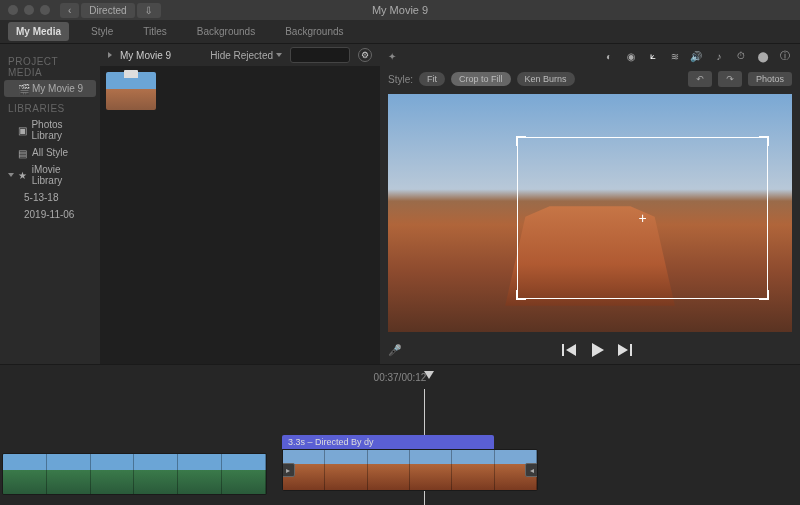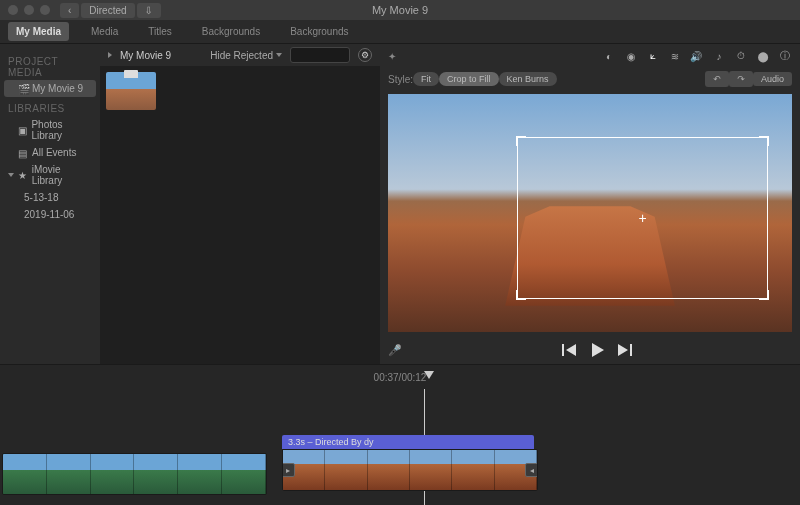--- a/index.html
+++ b/index.html
@@ -34,21 +34,21 @@
 .browser-body { flex: 1; padding: 6px; }
 .thumb { width: 50px; height: 38px; border-radius: 2px; background: linear-gradient(to bottom, #6ba5d6 45%, #b0704a 45%, #8c5a3e); position: relative; }
 .thumb::after { content: ''; position: absolute; top: -2px; left: 50%; transform: translateX(-50%); width: 14px; height: 8px; background: #ddd; border-radius: 1px 1px 0 0; }
 
 .viewer { width: 420px; background: #2a2a2a; display: flex; flex-direction: column; }
 .viewer-tools { height: 24px; display: flex; align-items: center; padding: 0 8px; gap: 8px; font-size: 10px; background: #2a2a2a; }
 .vt-wand { color: #888; }
 .vt-spacer { flex: 1; }
 .vt-icons { display: flex; gap: 8px; color: #888; align-items: center; }
 .vt-icon { width: 14px; height: 14px; display: flex; align-items: center; justify-content: center; color: #aaa; }
-.viewer-style { height: 22px; display: flex; align-items: center; padding: 0 8px; font-size: 10px; color: #888; }
+.viewer-style { height: 22px; display: flex; align-items: center; padding: 0 8px; gap: 6px; font-size: 10px; color: #888; }
 .style-btn { background: #4a4a4a; border: none; color: #bbb; padding: 2px 8px; font-size: 9px; border-radius: 7px; }
 .style-btn.active { background: #666; }
 .reset-btn { background: #4a4a4a; border: none; color: #bbb; padding: 2px 8px; font-size: 9px; border-radius: 3px; margin-left: auto; }
 .small-icon-btn { background: #4a4a4a; border: none; width: 24px; height: 16px; border-radius: 3px; color: #aaa; font-size: 9px; }
 
 .preview { flex: 1; background: #000; margin: 4px 8px; position: relative; display: flex; align-items: center; justify-content: center; }
 .preview-img { width: 100%; height: 100%; background: linear-gradient(to bottom, #7aa8d4 0%, #b8c8d8 40%, #9a6b4a 45%, #b0653a 55%, #8c4a2e 75%, #5a3322 100%); position: relative; }
 .mesa { position: absolute; left: 50%; top: 45%; transform: translateX(-50%); width: 50%; height: 44%; background: linear-gradient(to bottom, #c87848 0%, #b05a32 60%, #7a3a20 100%); clip-path: polygon(8% 100%, 18% 15%, 30% 5%, 70% 5%, 82% 15%, 92% 100%); }
 .crop-box { position: absolute; left: 32%; top: 18%; width: 62%; height: 68%; border: 1.5px solid #fff; }
 .crop-corner { position: absolute; width: 10px; height: 10px; border: 2px solid #fff; }
@@ -67,21 +67,21 @@
 
 .timeline { height: 141px; background: #262626; border-top: 1px solid #1a1a1a; display: flex; flex-direction: column; }
 .tl-head { height: 24px; display: flex; align-items: center; justify-content: center; font-size: 10px; color: #888; position: relative; }
 .playhead-marker { position: absolute; left: 53%; top: 6px; width: 0; height: 0; border-left: 5px solid transparent; border-right: 5px solid transparent; border-top: 8px solid #ccc; }
 .tl-body { flex: 1; position: relative; padding-top: 4px; }
 .playhead-line { position: absolute; left: calc(53% + 0px); top: 0; bottom: 0; width: 1px; background: #ccc; }
 
 .video-track { position: absolute; bottom: 4px; left: 0; right: 0; height: 56px; }
 .clip-a { position: absolute; left: 2px; width: 265px; height: 42px; top: 8px; background: #2a4a2a; display: flex; border: 1px solid #1a1a1a; border-radius: 2px; overflow: hidden; }
 .clip-b-wrap { position: absolute; left: 282px; top: -10px; }
-.clip-b-title { background: #5a5fd4; color: #ddd; font-size: 9px; padding: 2px 6px; border-radius: 2px 2px 0 0; width: 252px; }
+.clip-b-title { background: #5a5fd4; color: #ddd; font-size: 9px; padding: 2px 6px; border-radius: 2px 2px 0 0; width: 212px; }
 .clip-b { width: 256px; height: 42px; background: #6b4a3a; display: flex; border: 1px solid #1a1a1a; border-radius: 0 2px 2px 2px; overflow: hidden; position: relative; }
 .frame { flex: 1; border-right: 1px solid rgba(0,0,0,0.3); }
 .frame-lake { background: linear-gradient(to bottom, #6ba5d6 40%, #3a7a4a 40%, #2a5a3a); }
 .frame-mesa { background: linear-gradient(to bottom, #7aa8d4 35%, #b0653a 35%, #7a3a20); }
 .clip-handle { position: absolute; width: 14px; height: 14px; background: #3a3a3a; border: 1px solid #666; border-radius: 2px; display: flex; align-items: center; justify-content: center; font-size: 8px; color: #aaa; }
 .ch-l { left: -2px; top: 50%; transform: translateY(-50%); }
 .ch-r { right: -2px; top: 50%; transform: translateY(-50%); }
 
 .chev { display: inline-block; width: 0; height: 0; }
 .chev-down { border-left: 3px solid transparent; border-right: 3px solid transparent; border-top: 4px solid #888; }
@@ -99,41 +99,41 @@
   <div class="nav-btns">
     <button class="nav-btn">‹</button>
     <button class="nav-btn">Directed</button>
     <button class="nav-btn">⇩</button>
   </div>
   <div class="title">My Movie 9</div>
 </div>
 
 <div class="tabbar">
   <div class="tab active">My Media</div>
-  <div class="tab">Media</div>
+  <div class="tab">Style</div>
   <div class="tab">Titles</div>
   <div class="tab">Backgrounds</div>
   <div class="tab">Backgrounds</div>
 </div>
 
 <div class="main">
   <div class="sidebar">
     <div class="sb-header">PROJECT MEDIA</div>
     <div class="sb-item active">
       <span class="sb-icon">🎬</span>
       <span>My Movie 9</span>
     </div>
     <div class="sb-header">LIBRARIES</div>
     <div class="sb-item">
       <span class="sb-icon">▣</span>
       <span>Photos Library</span>
     </div>
     <div class="sb-item">
       <span class="sb-icon">▤</span>
-      <span>All Events</span>
+      <span>All Style</span>
     </div>
     <div class="sb-item" style="padding-left:4px">
       <span class="chev chev-down"></span>
       <span class="sb-icon">★</span>
       <span>iMovie Library</span>
     </div>
     <div class="sb-item" style="padding-left:20px">5-13-18</div>
     <div class="sb-item" style="padding-left:20px">2019-11-06</div>
   </div>
 
@@ -173,21 +173,21 @@
       </div>
     </div>
     <div class="viewer-style">
       <span>Style:</span>
       <button class="style-btn">Fit</button>
       <button class="style-btn active">Crop to Fill</button>
       <button class="style-btn">Ken Burns</button>
       <div style="flex:1"></div>
       <button class="small-icon-btn">↶</button>
       <button class="small-icon-btn">↷</button>
-      <button class="reset-btn">Audio</button>
+      <button class="reset-btn">Photos</button>
     </div>
     <div class="preview">
       <div class="preview-img">
         <div class="mesa"></div>
         <div class="crop-box">
           <div class="crop-corner cc-tl"></div>
           <div class="crop-corner cc-tr"></div>
           <div class="crop-corner cc-bl"></div>
           <div class="crop-corner cc-br"></div>
           <div class="crop-center">+</div>

